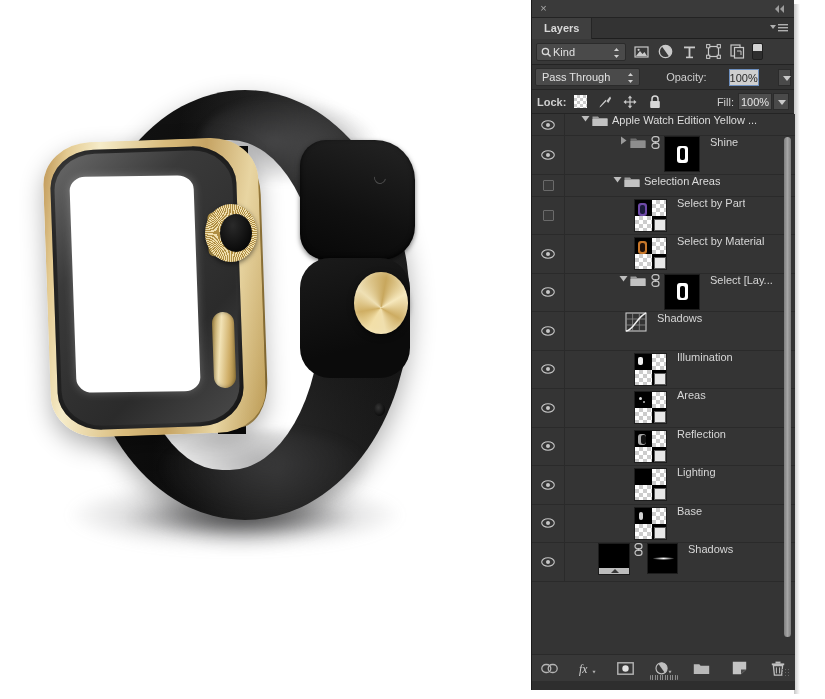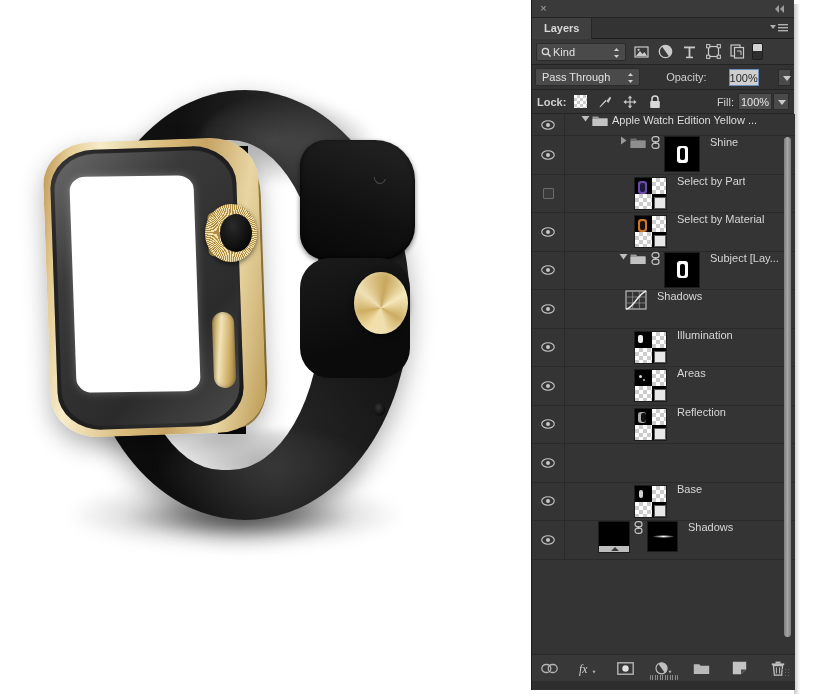--- a/index.html
+++ b/index.html
@@ -550,20 +550,35 @@
           </svg>
           <div class="thumb">
             <div class="thumb-mask">
                 <div class="mini-watch"></div>
               </div>
           </div>
           <span class="layer-name">Shine</span>
         </div>
       </div>
 
+      <div class="layer-row group">
+        <div class="eye-cell">
+          <div class="eye-empty"></div>
+        </div>
+        <div class="row-body" style="padding-left:48px">
+          <svg class="tri" viewBox="0 0 9 9">
+              <path d="M0.5 2 L8.5 2 L4.5 7.5 Z" fill="#bdbdbd"></path>
+            </svg>
+          <svg class="folder-ico" viewBox="0 0 16 13">
+            <path d="M0.5 2.5 L6 2.5 L7.2 4 L15.5 4 L15.5 12 L0.5 12 Z" fill="#9b9b9b"></path>
+            <path d="M0.5 5 L15.5 5 L15.5 12 L0.5 12 Z" fill="#c2c2c2"></path>
+          </svg>
+          <span class="layer-name">Selection Areas</span>
+        </div>
+      </div>
 
       <div class="layer-row">
         <div class="eye-cell">
           <div class="eye-empty"></div>
         </div>
         <div class="row-body" style="padding-left:69px">
           <div class="thumb thumb-pair">
             <div class="thumb-sq" style="background:#000">
               <div class="checker" style="position:absolute;right:0;top:0;width:14px;height:16px"></div>
               <div class="checker" style="position:absolute;left:0;bottom:0;width:17px;height:15px"></div>
@@ -615,21 +630,21 @@
           <svg class="link-ico" viewBox="0 0 11 13">
             <rect x="2" y="0.6" width="7" height="5.2" rx="2.6" fill="none" stroke="#c2c2c2" stroke-width="1.2"></rect>
             <rect x="2" y="7.2" width="7" height="5.2" rx="2.6" fill="none" stroke="#c2c2c2" stroke-width="1.2"></rect>
             <rect x="4.6" y="5" width="1.8" height="3" fill="#c2c2c2"></rect>
           </svg>
           <div class="thumb">
             <div class="thumb-mask">
                 <div class="mini-watch"></div>
               </div>
           </div>
-          <span class="layer-name">Subject [Lay...</span>
+          <span class="layer-name">Select [Lay...</span>
         </div>
       </div>
 
       <div class="layer-row">
         <div class="eye-cell">
           <svg class="eye" viewBox="0 0 14 10">
             <ellipse cx="7" cy="5" rx="6.3" ry="4.2" fill="none" stroke="#c6c6c6" stroke-width="1.1"></ellipse>
             <circle cx="7" cy="5" r="2" fill="#c6c6c6"></circle>
           </svg>
         </div>
@@ -708,20 +723,30 @@
         </div>
       </div>
 
       <div class="layer-row">
         <div class="eye-cell">
           <svg class="eye" viewBox="0 0 14 10">
               <ellipse cx="7" cy="5" rx="6.3" ry="4.2" fill="none" stroke="#c6c6c6" stroke-width="1.1"></ellipse>
               <circle cx="7" cy="5" r="2" fill="#c6c6c6"></circle>
             </svg>
         </div>
+        <div class="row-body" style="padding-left:69px">
+          <div class="thumb thumb-pair">
+            <div class="thumb-sq" style="background:#000">
+              <div class="checker" style="position:absolute;right:0;top:0;width:14px;height:16px"></div>
+              <div class="checker" style="position:absolute;left:0;bottom:0;width:17px;height:15px"></div>
+              <div class="so-badge"></div>
+            </div>
+          </div>
+          <span class="layer-name">Lighting</span>
+        </div>
       </div>
 
       <div class="layer-row">
         <div class="eye-cell">
           <svg class="eye" viewBox="0 0 14 10">
               <ellipse cx="7" cy="5" rx="6.3" ry="4.2" fill="none" stroke="#c6c6c6" stroke-width="1.1"></ellipse>
               <circle cx="7" cy="5" r="2" fill="#c6c6c6"></circle>
             </svg>
         </div>
         <div class="row-body" style="padding-left:69px">

